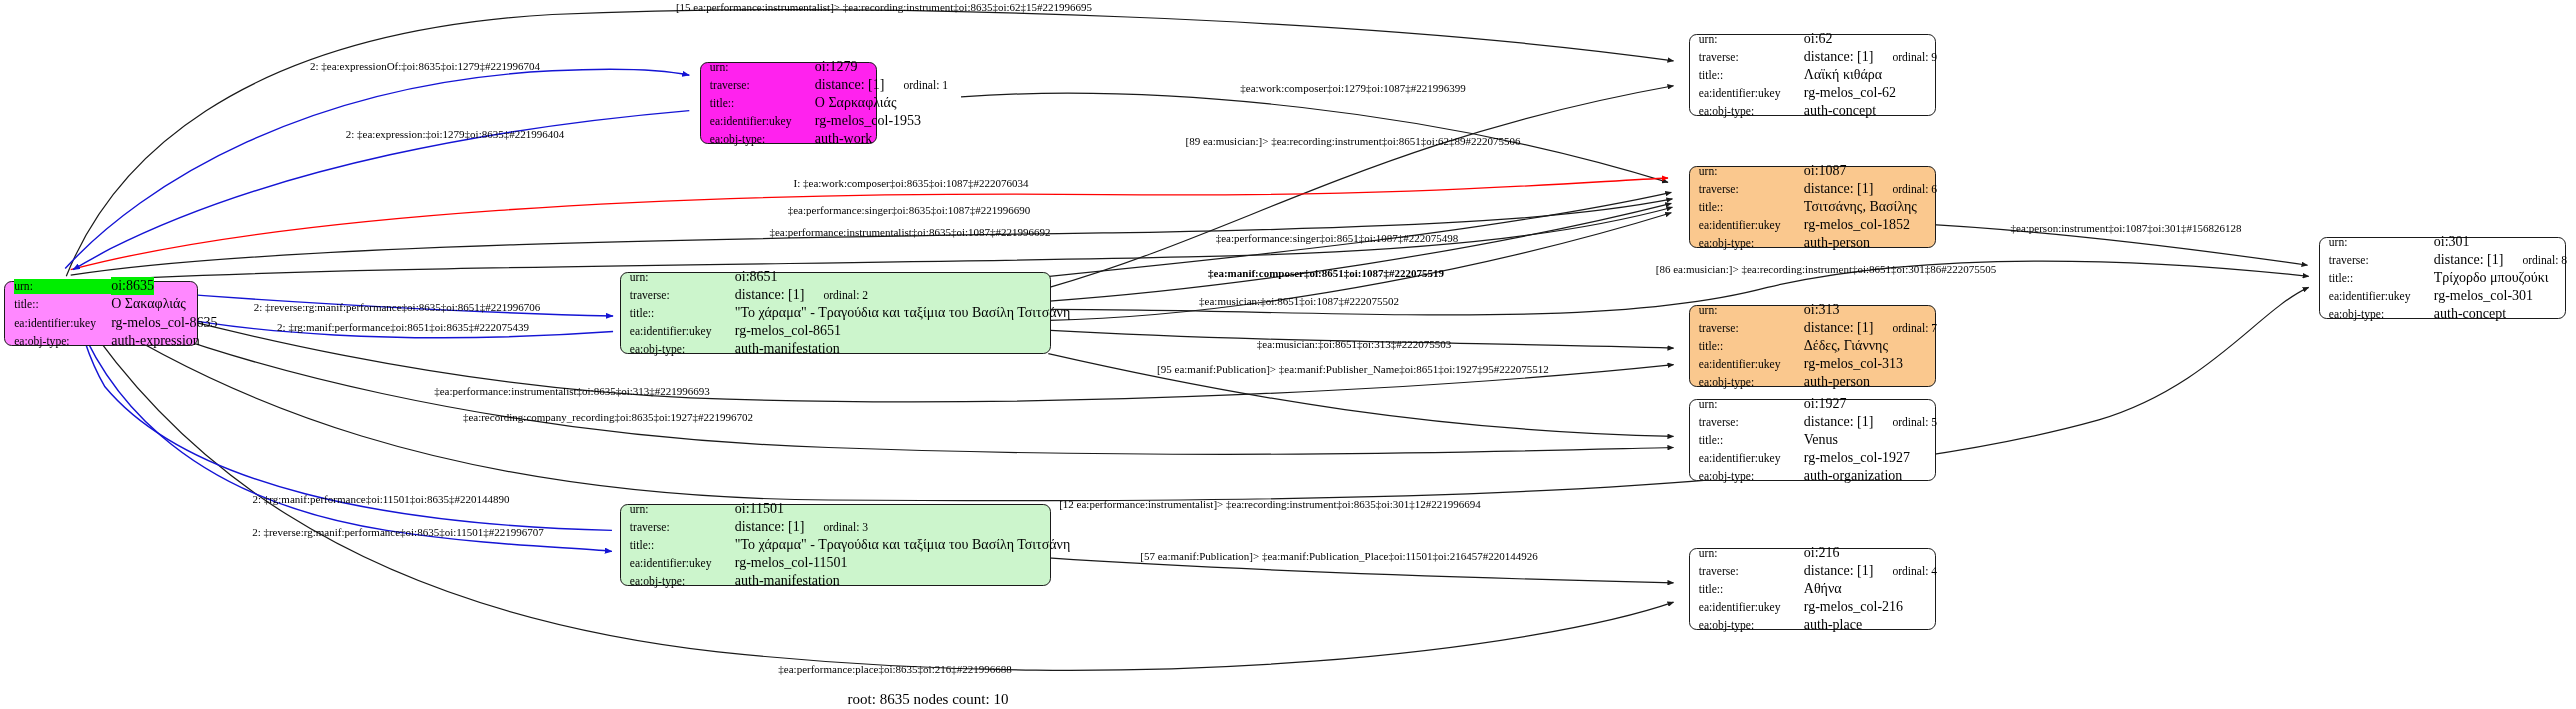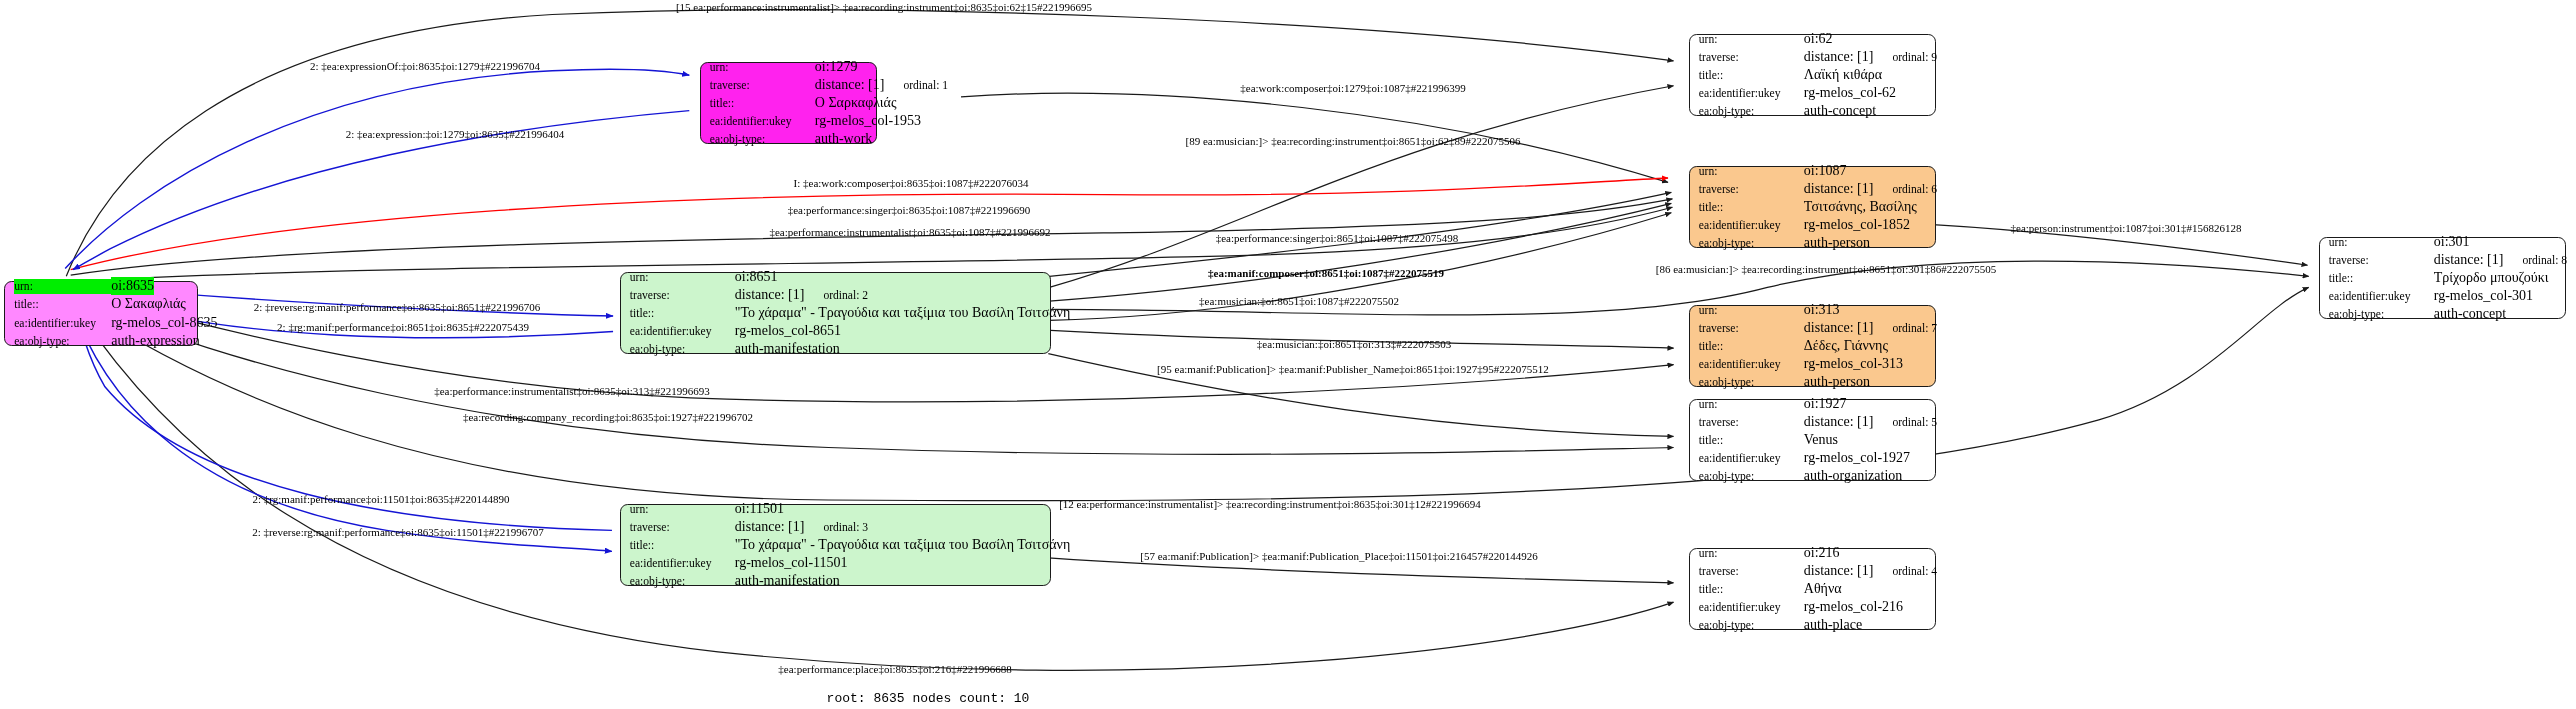--- a/index.html
+++ b/index.html
@@ -78,22 +78,22 @@
     font-family: "Liberation Serif", "DejaVu Serif", serif;
     font-size: 11px;
     color: #000000;
     white-space: nowrap;
     background: transparent;
   }
   .edge-label.center { transform: translateX(-50%); }
 
   .footer-label {
     position: absolute;
-    font-family: Liberation Mono, monospace;
-    font-size: 13px;
+    font-family: Liberation Serif, serif;
+    font-size: 15px;
     color: #000000;
     white-space: nowrap;
     transform: translateX(-50%);
   }
 </style>
 </head>
 <body>
 
 <div id="canvas">
 

